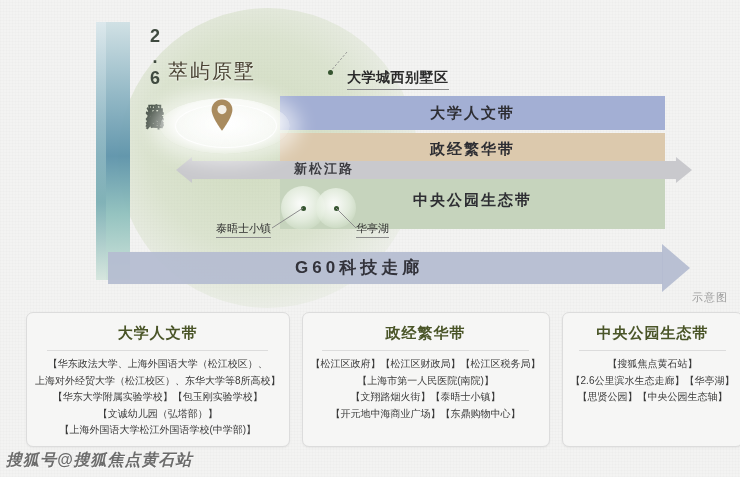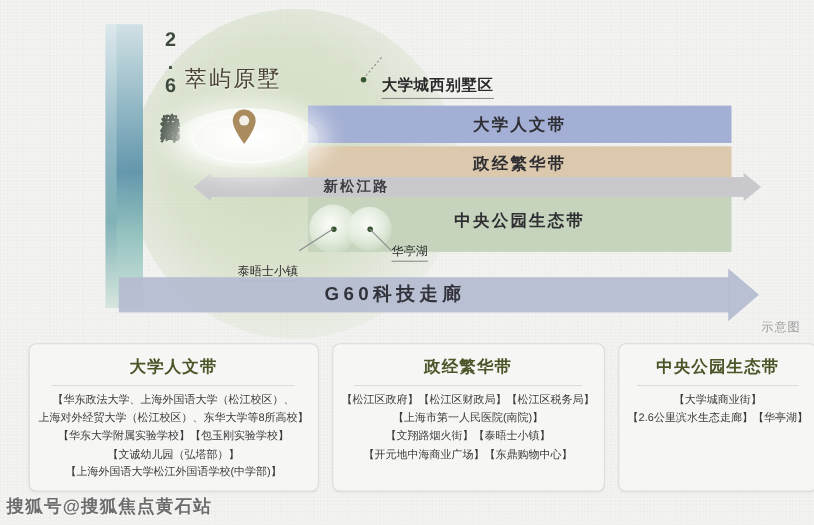--- a/index.html
+++ b/index.html
@@ -89,21 +89,21 @@
     border-top:13px solid transparent;border-bottom:13px solid transparent;
     border-right:16px solid #c9c9cd;
   }
   .road-arrow-right{
     position:absolute;left:676px;top:157px;width:0;height:0;
     border-top:13px solid transparent;border-bottom:13px solid transparent;
     border-left:16px solid #c9c9cd;
   }
   .road-label{
     position:absolute;left:294px;top:161px;height:18px;line-height:18px;
-    font-size:13px;font-weight:600;letter-spacing:2px;color:#3b3b40;
+    font-size:13px;font-weight:600;letter-spacing:2px;color:#3b3b40;font-family:Liberation Mono, monospace;
   }
 
   
   .g60{
     position:absolute;left:108px;top:252px;width:555px;height:32px;
     background:#b4bcd0;opacity:.92;
   }
   .g60-arrow{
     position:absolute;left:662px;top:244px;width:0;height:0;
     border-top:24px solid transparent;border-bottom:24px solid transparent;
@@ -163,20 +163,21 @@
   }
   .card-lines{display:flex;flex-direction:column;align-items:center;gap:4px;}
   .card-line{font-size:10px;color:#3a3a3a;line-height:1.25;text-align:center;white-space:nowrap;}
 
   
   .watermark{
     position:absolute;left:6px;bottom:6px;
     font-size:16px;font-weight:700;color:#555;
     letter-spacing:1px;opacity:.85;
     text-shadow:0 1px 0 rgba(255,255,255,.8);
+    font-style:italic;
   }
 </style>
 </head>
 <body>
 
 <div class="paper"></div>
 
 <div class="diagram">
 
   <div class="green-blob"></div>
@@ -214,21 +215,21 @@
   <div class="dot" style="left:334px;top:206px;"></div>
 
   <svg style="position:absolute;left:0;top:0;width:740px;height:310px;">
     <line class="leader" x1="303" y1="208" x2="272" y2="228" stroke="#8d8d8d" stroke-width="1"></line>
     <line class="leader" x1="336" y1="208" x2="356" y2="228" stroke="#8d8d8d" stroke-width="1"></line>
     <line class="leader" x1="330" y1="72" x2="347" y2="52" stroke="#8d8d8d" stroke-width="1" stroke-dasharray="2 2"></line>
   </svg>
   <div class="dot" style="left:328px;top:70px;"></div>
 
   <div class="callout-big" style="left:347px;top:33px;margin-top:36px;">大学城西别墅区</div>
-  <div class="callout" style="left:216px;top:221px;margin-top:18px;">泰晤士小镇</div>
+  <div class="callout" style="left:216px;top:221px;">泰晤士小镇</div>
   <div class="callout" style="left:356px;top:221px;text-align:right;">华亭湖</div>
 
   <div class="g60"></div>
   <div class="g60-arrow"></div>
   <div class="g60-label">G60科技走廊</div>
 
   <div class="note">示意图</div>
 </div>
 
 <div class="cards">
@@ -253,20 +254,21 @@
       <div class="card-line">【上海市第一人民医院(南院)】</div>
       <div class="card-line">【文翔路烟火街】【泰晤士小镇】</div>
       <div class="card-line">【开元地中海商业广场】【东鼎购物中心】</div>
     </div>
   </div>
 
   <div class="card card-3">
     <div class="card-title">中央公园生态带</div>
     <div class="card-sep"></div>
     <div class="card-lines">
-      <div class="card-line">【大学城商业街】</div>
+      <div class="card-line">【搜狐焦点黄石站】</div>
       <div class="card-line">【2.6公里滨水生态走廊】【华亭湖】</div>
+      <div class="card-line">【思贤公园】【中央公园生态轴】</div>
     </div>
   </div>
 
 </div>
 
 <div class="watermark">搜狐号@搜狐焦点黄石站</div>
 
 </body></html>

